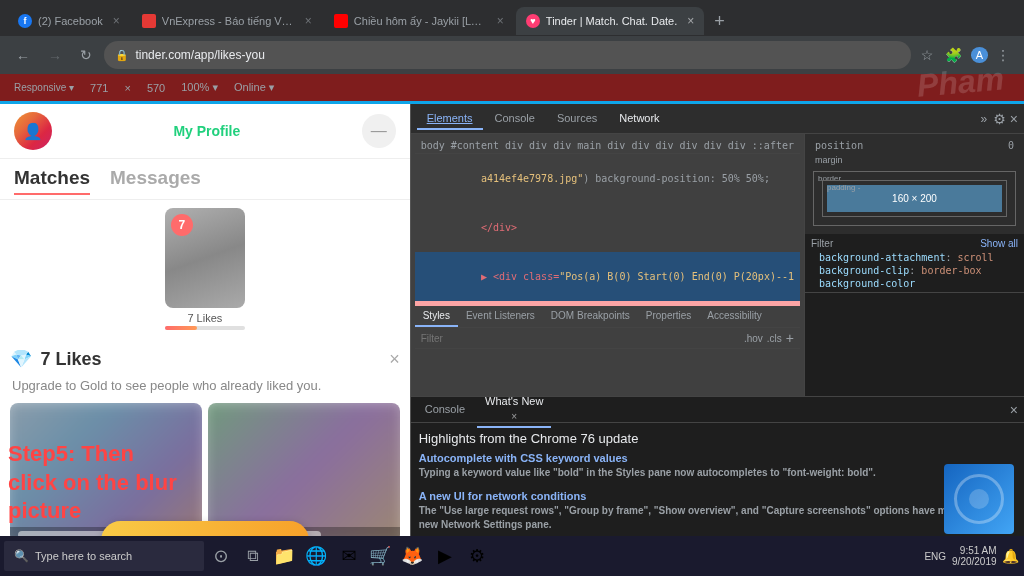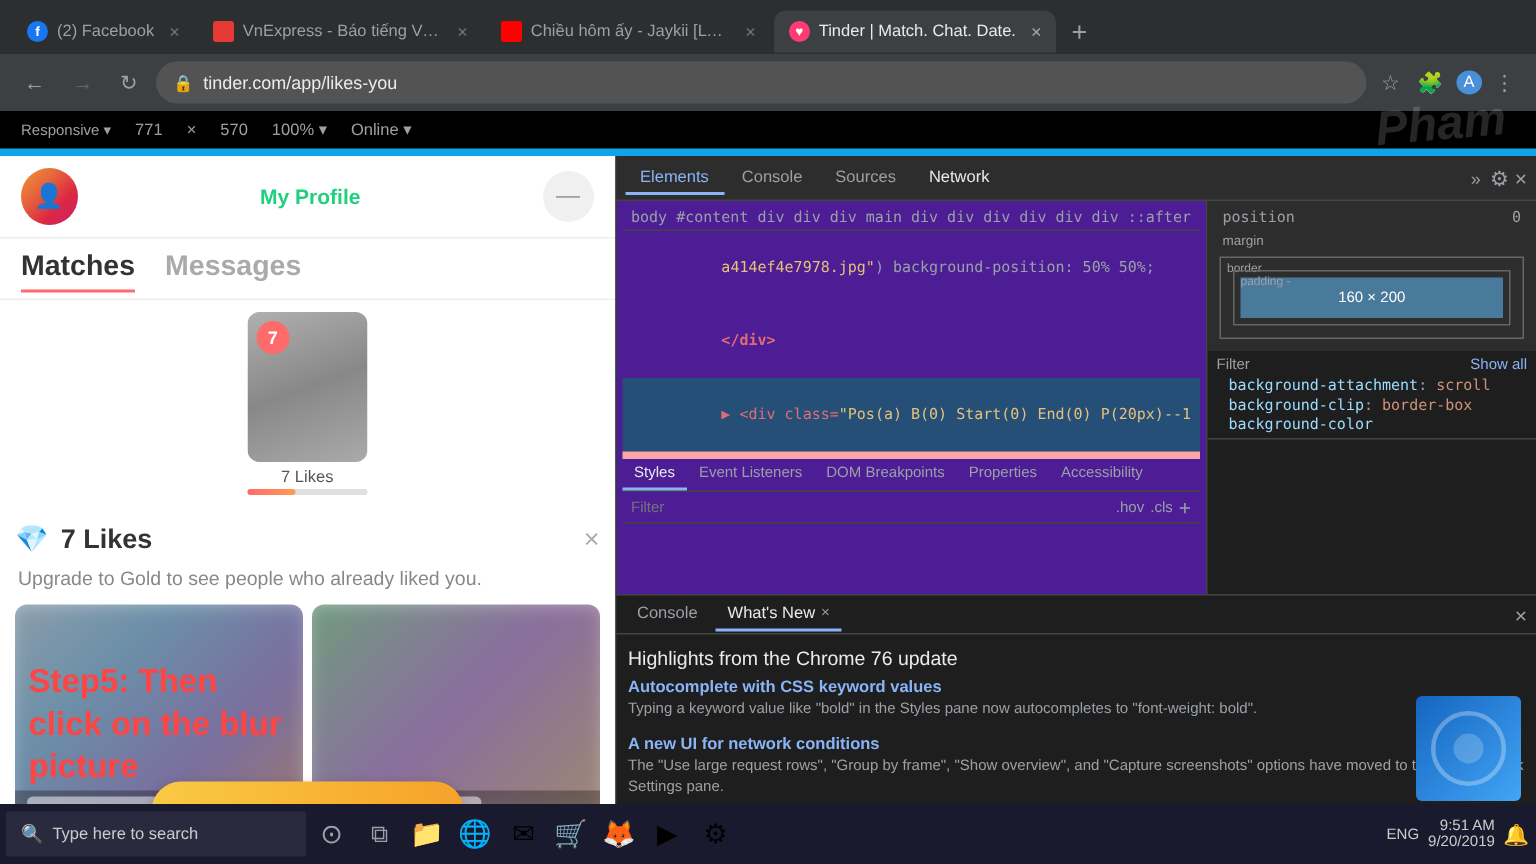--- a/index.html
+++ b/index.html
@@ -15,21 +15,21 @@
     .tab-new { background: transparent; border: none; color: #9aa0a6; font-size: 18px; cursor: pointer; padding: 0 8px; }
 
     .nav-bar { display: flex; align-items: center; background: #3c4043; padding: 6px 10px; gap: 6px; height: 38px; }
     .nav-btn { background: transparent; border: none; color: #9aa0a6; font-size: 14px; cursor: pointer; padding: 2px 6px; border-radius: 50%; }
     .address-bar { flex: 1; background: #535353; border-radius: 20px; display: flex; align-items: center; padding: 4px 12px; gap: 6px; height: 28px; }
     .address-bar .lock-icon { color: #9aa0a6; font-size: 11px; }
     .address-text { color: #e8eaed; font-size: 12px; }
     .nav-icons { display: flex; gap: 4px; align-items: center; }
     .nav-icon-btn { color: #9aa0a6; font-size: 14px; cursor: pointer; padding: 2px 4px; }
 
-    .toolbar { display: flex; align-items: center; background: #000000; border-bottom: 5px solid #0ea5e9; height: 30px; padding: 0 10px; gap: 8px; }
+    .toolbar { display: flex; align-items: center; background: #7f1d1d; border-bottom: 3px solid #0ea5e9; height: 30px; padding: 0 10px; gap: 8px; }
     .toolbar-item { color: #9aa0a6; font-size: 11px; cursor: pointer; padding: 2px 4px; }
 
     
     .main-content { display: flex; width: 100%; height: calc(576px - 104px); }
 
     
     .tinder-panel { width: 600px; background: #f0f0f0; display: flex; flex-direction: column; position: relative; overflow: hidden; }
 
     .tinder-app { background: white; margin: 0; flex: 1; display: flex; flex-direction: column; overflow: hidden; }
 
@@ -45,21 +45,21 @@
     .matches-list { padding: 8px; flex-shrink: 0; }
     .match-item { display: flex; flex-direction: column; align-items: center; }
     .match-badge-container { position: relative; }
     .match-photo { width: 80px; height: 100px; border-radius: 8px; background: linear-gradient(160deg, #b5b5b5, #888); overflow: hidden; display: flex; align-items: center; justify-content: center; }
     .match-badge { position: absolute; top: 6px; left: 6px; background: #ff6b6b; color: white; width: 22px; height: 22px; border-radius: 50%; display: flex; align-items: center; justify-content: center; font-size: 12px; font-weight: bold; }
     .match-label { font-size: 11px; color: #555; margin-top: 4px; }
     .progress-bar-small { width: 80px; height: 4px; background: #e0e0e0; border-radius: 2px; margin-top: 2px; }
     .progress-fill { height: 100%; width: 40%; background: linear-gradient(to right, #ff6b6b, #ff9a56); border-radius: 2px; }
 
     
-    .step-overlay { position: absolute; left: 19px; bottom: 50px; z-index: 10; }
+    .step-overlay { position: absolute; left: 8px; bottom: 50px; z-index: 10; }
     .step-text { font-family: 'Comic Sans MS', cursive, sans-serif; color: #ff4444; font-size: 22px; font-weight: bold; line-height: 1.3; }
 
     
     .likes-section { flex: 1; padding: 10px; overflow: hidden; }
     .likes-header { display: flex; align-items: center; justify-content: space-between; margin-bottom: 8px; }
     .likes-title { display: flex; align-items: center; gap: 8px; font-size: 18px; font-weight: 700; color: #333; }
     .likes-icon { color: #ff6b6b; }
     .likes-close { color: #aaa; font-size: 18px; cursor: pointer; }
     .upgrade-text { font-size: 13px; color: #888; margin-bottom: 10px; padding: 0 2px; }
 
@@ -75,25 +75,25 @@
     .see-who-btn { position: absolute; bottom: 16px; left: 50%; transform: translateX(-50%); background: linear-gradient(to right, #f9ca46, #f7a12a); color: white; border: none; border-radius: 25px; padding: 12px 28px; font-size: 13px; font-weight: 700; letter-spacing: 1px; cursor: pointer; white-space: nowrap; box-shadow: 0 2px 8px rgba(0,0,0,0.2); }
 
     .shield-badge { position: absolute; bottom: 10px; right: 10px; background: #21d07d; width: 28px; height: 28px; border-radius: 50%; display: flex; align-items: center; justify-content: center; color: white; font-size: 14px; }
 
     
     .devtools-panel { flex: 1; background: #1e1e1e; display: flex; flex-direction: column; border-left: 1px solid #555; }
 
     .devtools-header { display: flex; align-items: center; background: #2d2d2d; border-bottom: 1px solid #444; height: 30px; padding: 0 6px; }
     .devtools-tabs { display: flex; gap: 2px; flex: 1; }
     .devtools-tab { font-size: 11px; color: #9aa0a6; padding: 4px 10px; cursor: pointer; border-bottom: 2px solid transparent; }
-    .devtools-tab.active { color: #8ab4f8; border-bottom-color: #8ab4f8; }
+    .devtools-tab.active { color: #8ab4f8; border-bottom-color: #8ab4f8; text-decoration: underline; }
 
     .devtools-body { display: flex; flex: 1; overflow: hidden; }
 
-    .dom-panel { flex: 1; background: #4c1d95; padding: 4px; overflow: auto; }
+    .dom-panel { flex: 1; background: #404040; padding: 4px; overflow: auto; }
     .dom-line { font-size: 10px; color: #9aa0a6; font-family: monospace; white-space: pre; line-height: 1.5; }
 
     .styles-panel { width: 220px; background: #1e1e1e; border-left: 1px solid #444; display: flex; flex-direction: column; overflow: hidden; }
     .styles-tab { font-size: 10px; color: #9aa0a6; padding: 4px 8px; cursor: pointer; border-bottom: 2px solid transparent; }
     .styles-tab.active { color: #e8eaed; border-bottom-color: #8ab4f8; }
     .filter-bar { display: flex; align-items: center; border-bottom: 1px solid #444; padding: 2px 6px; gap: 4px; }
     .filter-input { background: transparent; border: none; color: #e8eaed; font-size: 10px; flex: 1; outline: none; }
 
     
     .box-panel { background: #2d2d2d; padding: 4px; }
@@ -104,27 +104,27 @@
     .filter-label-row { display: flex; align-items: center; justify-content: space-between; }
     .show-all-btn { font-size: 10px; color: #8ab4f8; cursor: pointer; background: transparent; border: none; }
     .filter-items { font-size: 10px; color: #9aa0a6; font-family: monospace; }
     .filter-item { padding: 1px 8px; }
     .filter-item .prop-name { color: #9cdcfe; }
 
     
     .devtools-bottom { height: 180px; background: #1e1e1e; border-top: 1px solid #444; display: flex; flex-direction: column; }
     .devtools-bottom-tabs { display: flex; border-bottom: 1px solid #444; height: 26px; align-items: center; padding: 0 6px; gap: 4px; }
     .devtools-bottom-tab { font-size: 11px; color: #9aa0a6; padding: 4px 8px; cursor: pointer; border-bottom: 2px solid transparent; display: flex; align-items: center; gap: 4px; }
-    .devtools-bottom-tab.active { color: #e8eaed; border-bottom-color: #8ab4f8; }
+    .devtools-bottom-tab.active { color: #e8eaed; border-bottom-color: #8ab4f8; flex-direction: column; }
     .tab-close-small { font-size: 10px; opacity: 0.6; }
     .devtools-bottom-content { flex: 1; padding: 8px; overflow: auto; }
     .whats-new-title { font-size: 13px; color: #e8eaed; margin-bottom: 6px; }
     .whats-new-item { margin-bottom: 10px; }
     .whats-new-item-title { font-size: 11px; color: #8ab4f8; font-weight: bold; margin-bottom: 2px; }
-    .whats-new-item-desc { font-size: 10px; color: #9aa0a6; line-height: 1.4; }
+    .whats-new-item-desc { font-size: 10px; color: #9aa0a6; line-height: 1.4; font-weight: bold; }
     .devtools-bottom-close { background: transparent; border: none; color: #9aa0a6; font-size: 14px; cursor: pointer; margin-left: auto; }
 
     
     .taskbar { position: fixed; bottom: 0; left: 0; width: 1024px; height: 40px; background: #1a1a2e; display: flex; align-items: center; padding: 0 4px; gap: 2px; z-index: 100; }
     .taskbar-search { display: flex; align-items: center; background: #2a2a3e; border-radius: 2px; padding: 2px 10px; gap: 6px; height: 30px; flex: 0 0 200px; }
     .taskbar-search-text { color: #ccc; font-size: 11px; }
     .taskbar-icon { width: 30px; height: 30px; display: flex; align-items: center; justify-content: center; border-radius: 2px; cursor: pointer; font-size: 16px; }
     .taskbar-spacer { flex: 1; }
     .taskbar-time { color: #ccc; font-size: 10px; text-align: right; }
     .taskbar-sys { display: flex; align-items: center; gap: 6px; color: #ccc; font-size: 10px; }
@@ -296,21 +296,21 @@
       <div class="dom-panel" style="display:flex; flex-direction:column;">
 
         <div style="padding: 2px 6px; border-bottom: 1px solid #444; font-size:10px; color:#9aa0a6; font-family:monospace; white-space:nowrap; overflow:hidden;">
           <span>body  #content  div  div  div  main  div  div  div  div  div  div  ::after</span>
         </div>
 
         <div class="dom-line" style="padding:2px 6px;">
           <span style="color:#e5c07b;">a414ef4e7978.jpg"</span><span>) background-position: 50% 50%;</span>
         </div>
         <div class="dom-line" style="padding:2px 6px;">
-          <span style="color:#e06c75;font-weight:bold;">&lt;/div&gt;</span>
+          <span style="color:#e06c75;">&lt;/div&gt;</span>
         </div>
         <div class="dom-line" style="padding:2px 6px; background:#264f78;">
           <span style="color:#e06c75;">▶ &lt;div class=</span><span style="color:#e5c07b;">"Pos(a) B(0) Start(0) End(0) P(20px)--1</span>
         </div>
 
         <div style="display:flex; border-bottom:1px solid #444; border-top:5px solid #fca5a5;">
           <span class="styles-tab active">Styles</span>
           <span class="styles-tab">Event Listeners</span>
           <span class="styles-tab">DOM Breakpoints</span>
           <span class="styles-tab">Properties</span>

